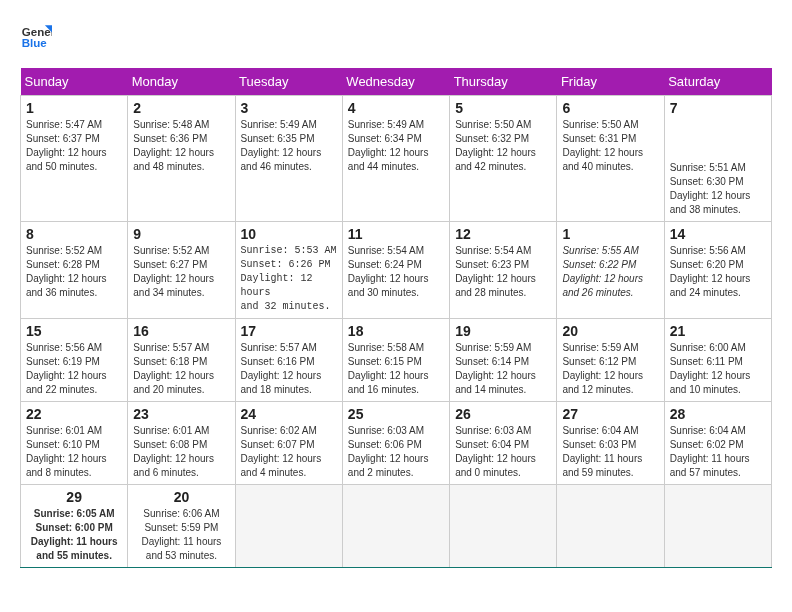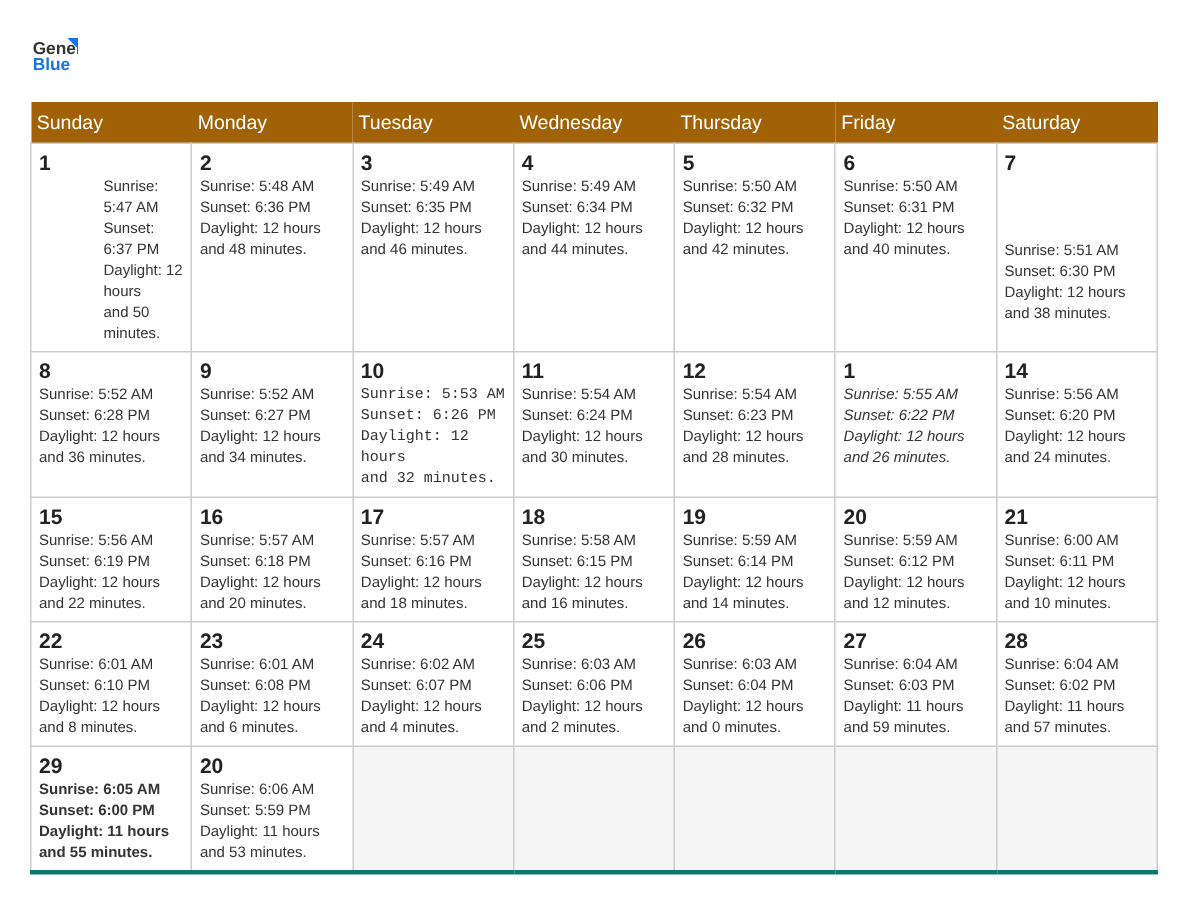--- a/index.html
+++ b/index.html
@@ -36,21 +36,21 @@
     .subtitle {
       font-size: 16px;
       color: #555;
     }
     table {
       width: 100%;
       border-collapse: collapse;
       font-size: 11px;
     }
     th {
-      background-color: #a16207;
+      background-color: #a21caf;
       color: #fff;
       padding: 6px 4px;
       text-align: left;
       font-size: 13px;
       font-weight: normal;
     }
     td {
       border: 1px solid #ccc;
       vertical-align: top;
       padding: 4px 5px;
@@ -66,21 +66,22 @@
       font-weight: bold;
       margin-bottom: 2px;
       color: #222;
     }
     .day-info {
       font-size: 10px;
       color: #333;
       line-height: 1.4;
     }
     tr:last-child td {
-      border-bottom: 3px solid #0f766e;
+      border-bottom: 1px solid #0f766e;
+      text-align: center;
     }
   </style>
 </head>
 <body>
 
 <div class="header">
   <div class="logo">
     <svg class="logo-icon" viewBox="0 0 36 36">
       <text x="2" y="18" font-size="13" font-weight="bold" fill="#333">General</text>
       <text x="2" y="30" font-size="13" font-weight="bold" fill="#1a73e8">Blue</text>
@@ -102,21 +103,21 @@
         <th>Wednesday</th>
         <th>Thursday</th>
         <th>Friday</th>
         <th>Saturday</th>
       </tr>
   </thead>
   <tbody id="calendar-body">
   <tr>
         <td>
           <div class="day-num">1</div>
-          <div class="day-info" style="white-space: pre-line; margin-left: 43px;">Sunrise: 5:47 AM
+          <div class="day-info" style="white-space: pre-line;">Sunrise: 5:47 AM
 Sunset: 6:37 PM
 Daylight: 12 hours
 and 50 minutes.</div>
         </td>
         <td>
           <div class="day-num">2</div>
           <div class="day-info" style="white-space: pre-line;">Sunrise: 5:48 AM
 Sunset: 6:36 PM
 Daylight: 12 hours
 and 48 minutes.</div>

